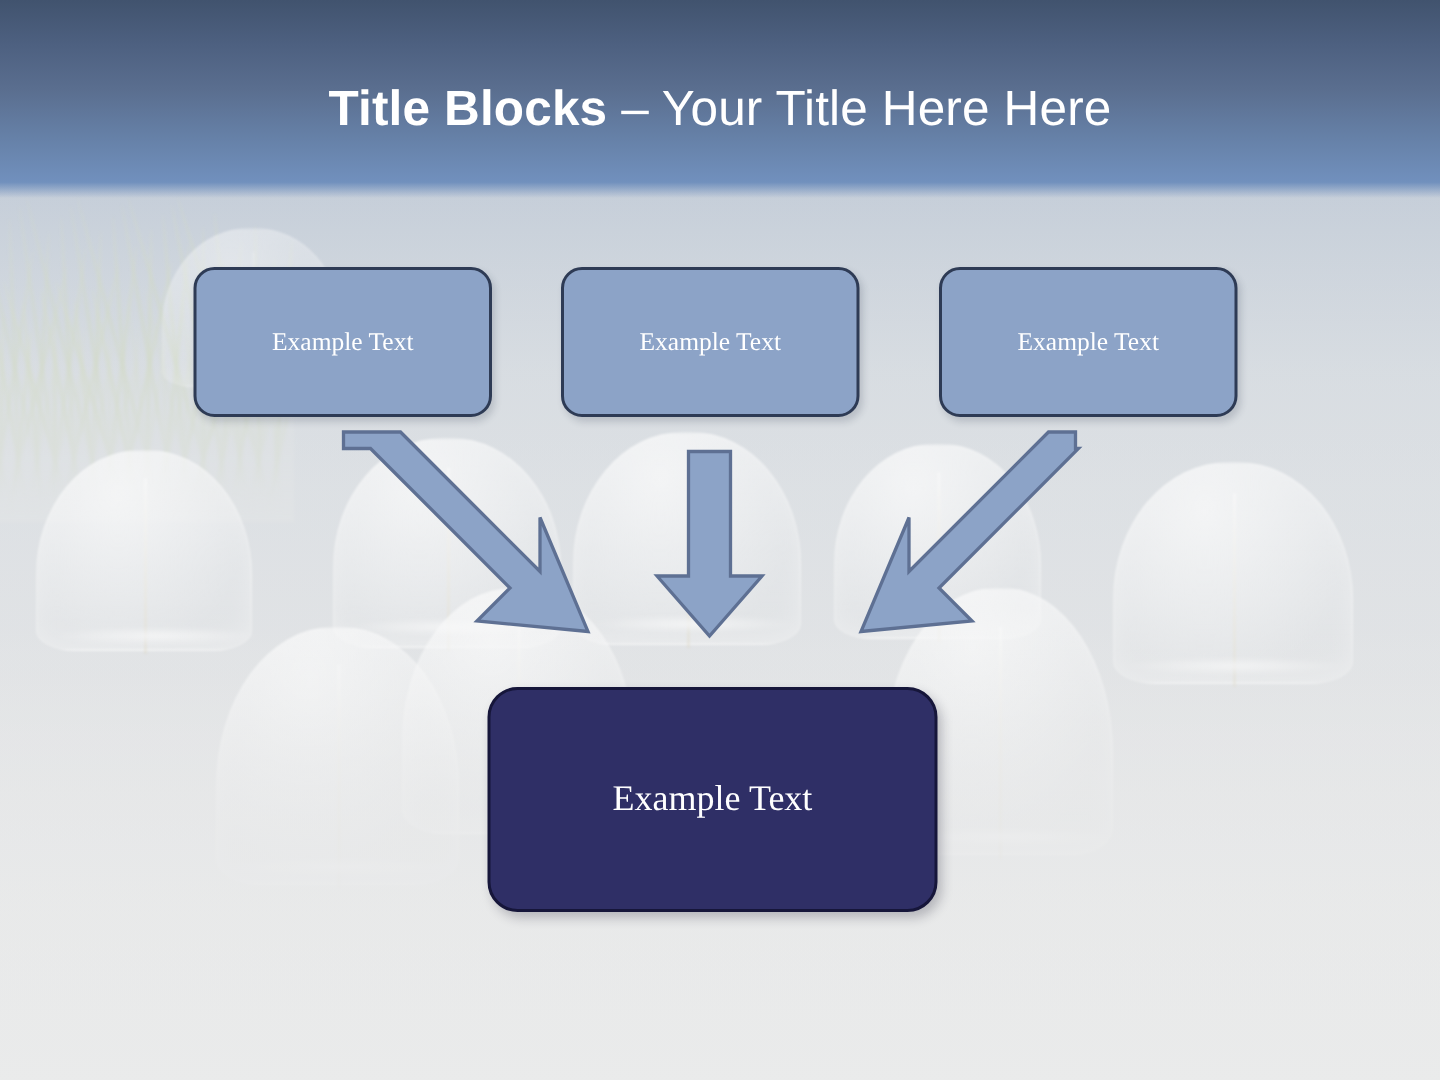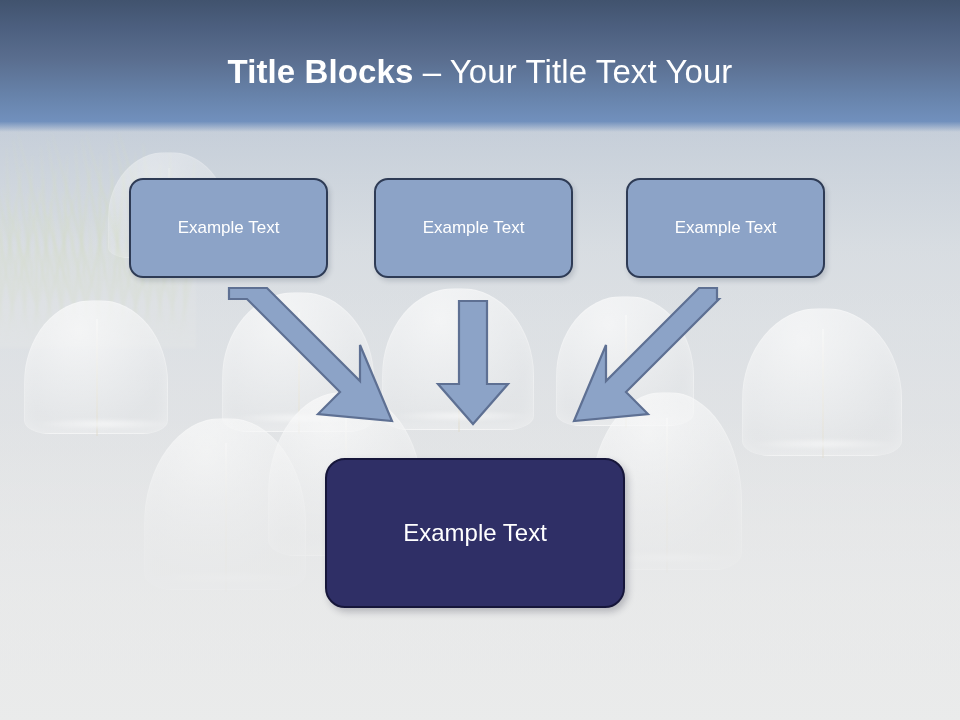--- a/index.html
+++ b/index.html
@@ -136,20 +136,21 @@
   
   .box {
     position: absolute;
     box-sizing: border-box;
     border-radius: 14px;
     display: flex;
     align-items: center;
     justify-content: center;
     color: #ffffff;
     text-align: center;
+    font-family: Liberation Serif, serif;
   }
   .box-top {
     width: 199px;
     height: 100px;
     top: 178px;
     background: #8ca3c7;
     border: 2px solid #2e3b55;
     font-size: 17px;
     box-shadow: 2px 3px 5px rgba(40,50,70,.18);
   }
@@ -279,21 +280,21 @@
     <div class="splash" style="left:748px; top:438px; width:150px;"></div>
     <div class="splash" style="left:150px; top:572px; width:156px;"></div>
     <div class="splash" style="left:596px; top:552px; width:146px;"></div>
 
     <div class="water-haze"></div>
     <div class="photo-wash"></div>
   </div>
 
   <div class="title-band"></div>
   <div class="title">
-    <span class="strong">Title Blocks</span><span class="light"> – Your Title Text Your</span>
+    <span class="strong">Title Blocks</span><span class="light"> – Your Title Here Here</span>
   </div>
 
   <svg class="arrows" viewBox="0 0 960 720" xmlns="http://www.w3.org/2000/svg">
 
     <polygon class="arrow-shape" points="229,288 267,288 360,381 360,345 392,421 318,414 340,392 247,299 229,299"></polygon>
 
     <polygon class="arrow-shape" points="459,301 487,301 487,384 508,384 473,424 438,384 459,384"></polygon>
 
     <polygon class="arrow-shape" points="717,288 699,288 606,381 606,345 574,421 648,414 626,392 719,299 717,299"></polygon>
   </svg>

